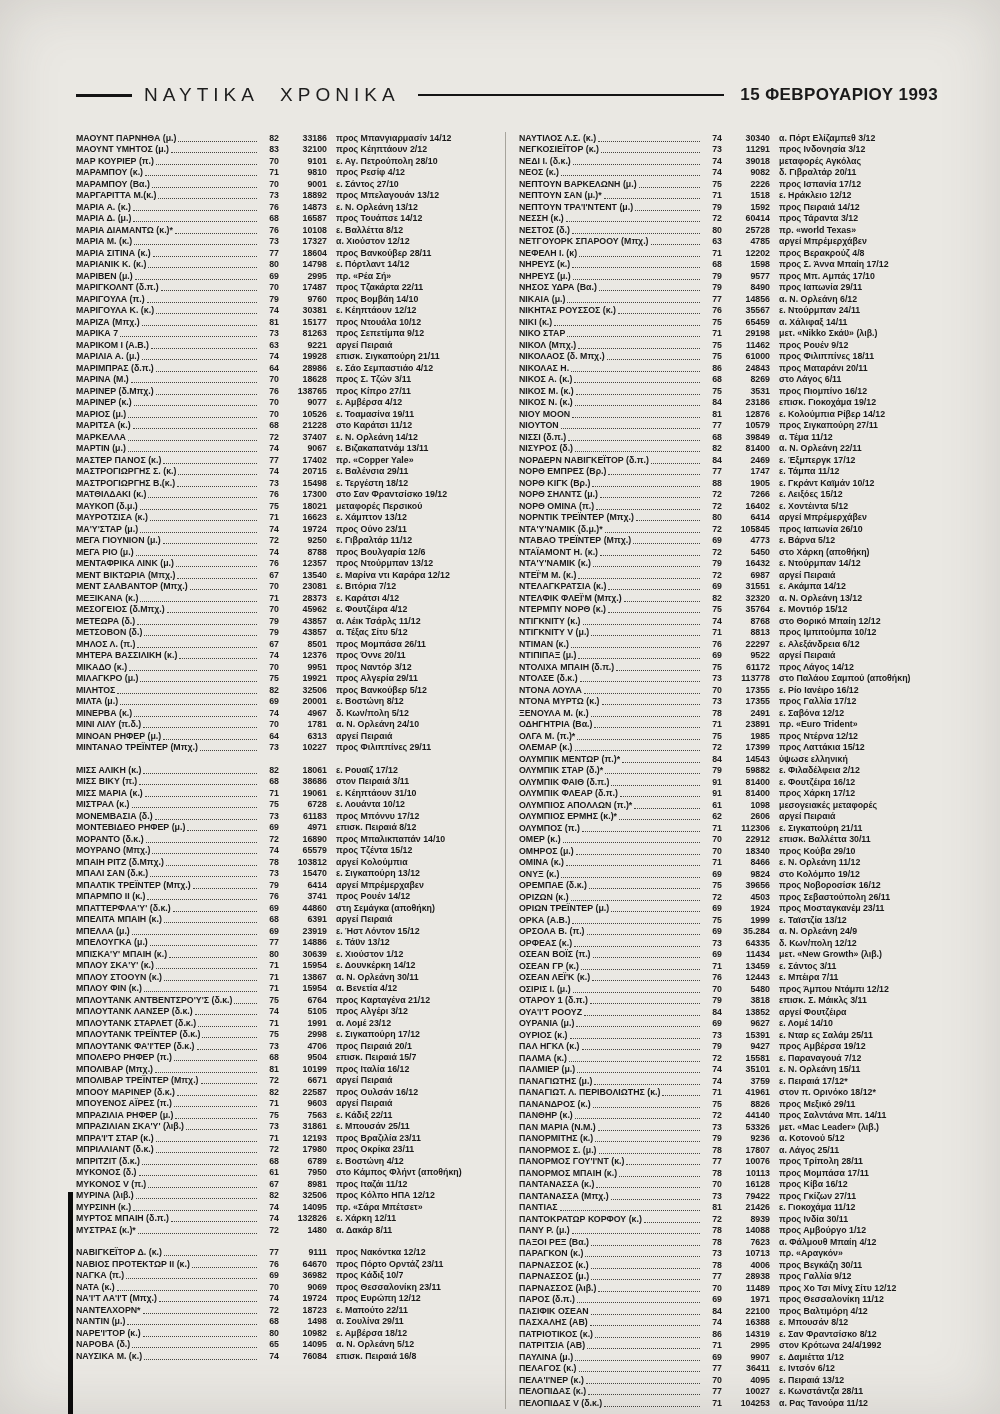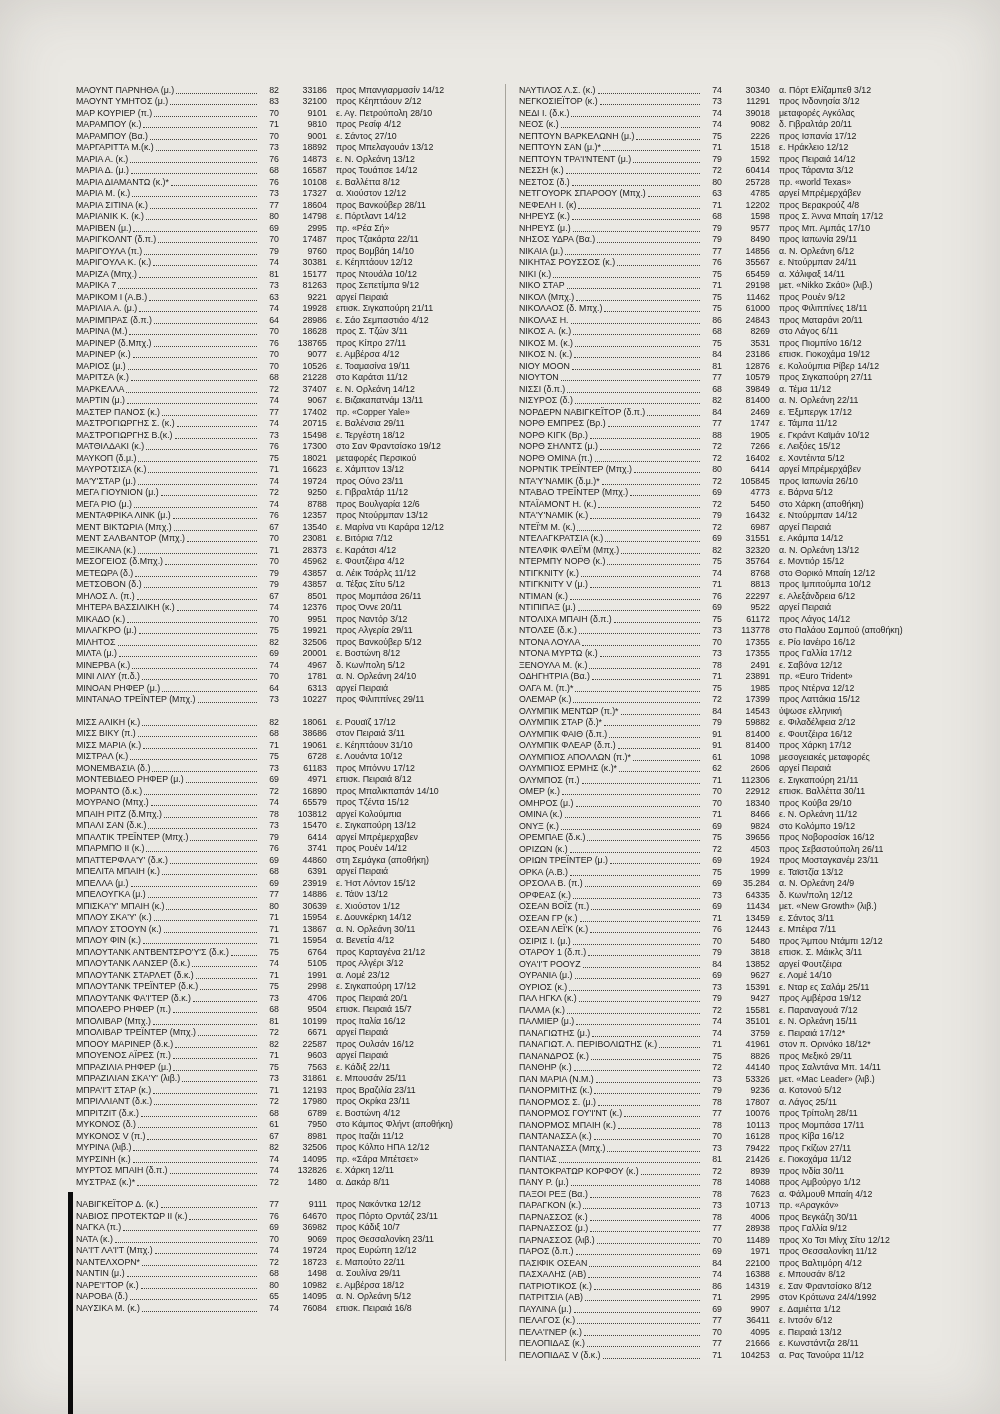--- a/index.html
+++ b/index.html
@@ -16,21 +16,21 @@
   .header { display:flex; align-items:center; }
   .rule { background:#141414; }
   .rule.short { width:56px; height:3px; flex:0 0 auto; }
   .rule.long  { flex:1 1 auto; height:2.5px; margin:0 16px 0 18px; }
   .title {
     font-size:19px; font-weight:400; letter-spacing:5px; word-spacing:12px;
     margin-left:12px; white-space:nowrap; color:#1d1d1d;
   }
   .date { font-size:17px; font-weight:700; letter-spacing:.4px; white-space:nowrap; }
 
-  .columns { display:flex; align-items:flex-start; }
+  .columns { display:flex; margin-top:26px; align-items:flex-start;font-weight:bold; }
   .col { flex:1 1 0; min-width:0; }
   .col.left  { padding-right:10px; }
   .col.right { padding-left:13px; }
   .divider { width:1px; align-self:stretch; background:#a7a49c; }
 
   .row {
     display:grid;
     grid-template-columns:minmax(0,auto) minmax(4px,1fr) 20px 48px 168px;
     align-items:end;
     min-height:11.5px; font-size:8.8px; line-height:10.9px;
@@ -44,20 +44,26 @@
 
   .spine {
     position:absolute; left:68px; top:1192px; bottom:0; width:5px; background:#0b0b0b;
   }
 </style>
 </head>
 <body>
 
 <div class="page">
 
+  <header class="header">
+    <span class="rule short"></span>
+    <h1 class="title">ΝΑΥΤΙΚΑ ΧΡΟΝΙΚΑ</h1>
+    <span class="rule long"></span>
+    <div class="date">15 ΦΕΒΡΟΥΑΡΙΟΥ 1993</div>
+  </header>
 
   <main class="columns">
     <section class="col left" id="col-left">
         <div class="row">
           <span class="name">ΜΑΟΥΝΤ ΠΑΡΝΗΘΑ (μ.)</span>
           <span class="leader"></span>
           <span class="yr">82</span>
           <span class="no">33186</span>
           <span class="note">προς Μπανγιαρμασίν 14/12</span>
         </div>
@@ -1554,21 +1560,21 @@
           <span class="name">ΠΕΛΑ'Ι'ΝΕΡ (κ.)</span>
           <span class="leader"></span>
           <span class="yr">70</span>
           <span class="no">4095</span>
           <span class="note">ε. Πειραιά 13/12</span>
         </div>
         <div class="row">
           <span class="name">ΠΕΛΟΠΙΔΑΣ (κ.)</span>
           <span class="leader"></span>
           <span class="yr">77</span>
-          <span class="no">21666</span>
+          <span class="no">10027</span>
           <span class="note">ε. Κωνστάντζα 28/11</span>
         </div>
         <div class="row">
           <span class="name">ΠΕΛΟΠΙΔΑΣ V (δ.κ.)</span>
           <span class="leader"></span>
           <span class="yr">71</span>
           <span class="no">104253</span>
           <span class="note">α. Ρας Τανούρα 11/12</span>
         </div>
       </section>

